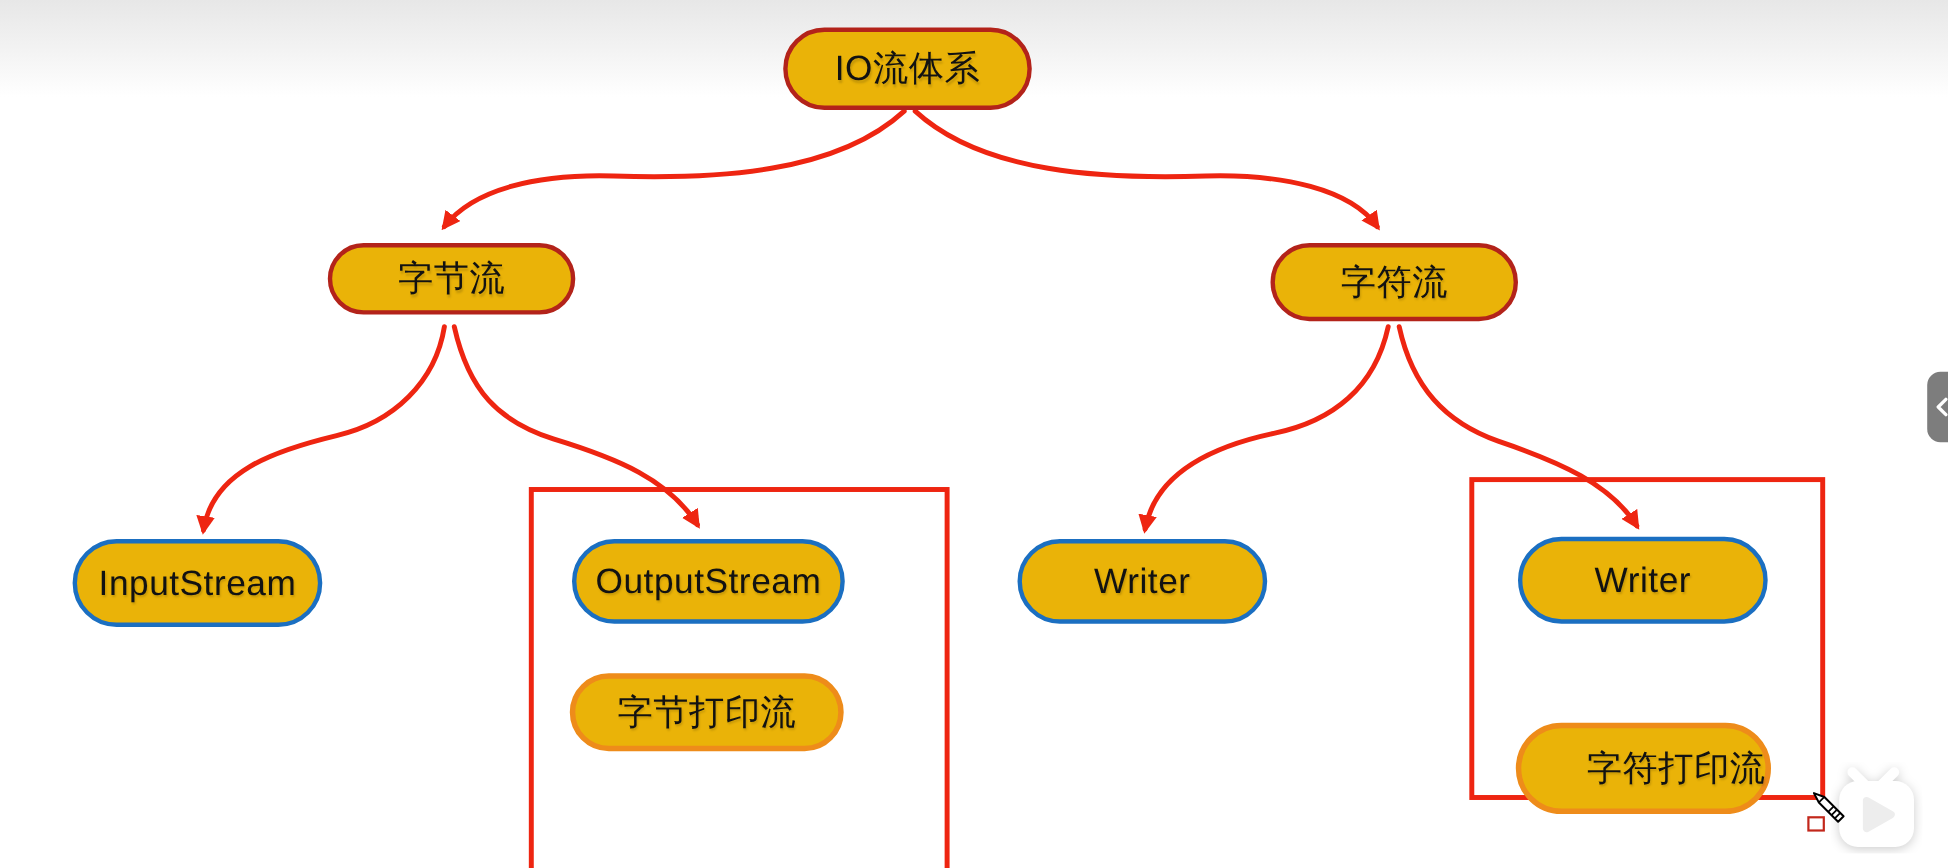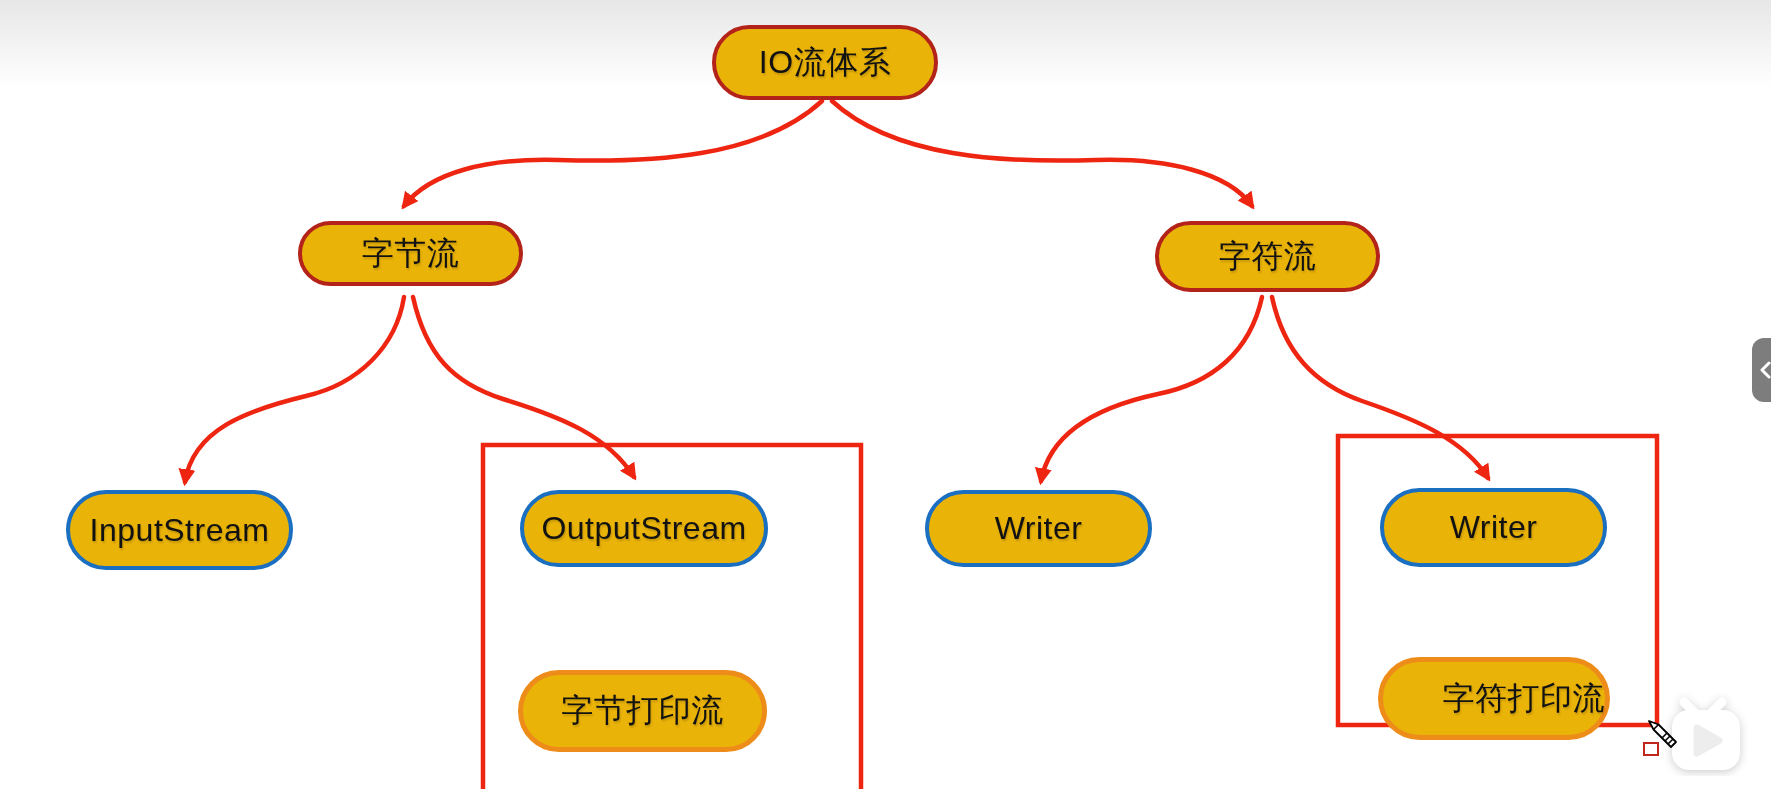--- a/index.html
+++ b/index.html
@@ -112,21 +112,21 @@
       </div>
       <div class="node blue" style="left: 520px; top: 490px; width: 248px; height: 77px; align-items: center;">
         <span>OutputStream</span>
       </div>
       <div class="node blue" style="left: 925px; top: 490px; width: 227px; height: 77px;">
         <span>Writer</span>
       </div>
       <div class="node blue" style="left: 1380px; top: 488px; width: 227px; height: 79px;">
         <span>Writer</span>
       </div>
-      <div class="node orange" style="left: 518px; top: 670px; width: 249px; height: 82px;">
+      <div class="node orange" style="left: 518px; top: 612px; width: 249px; height: 71px;">
         <span>字节打印流</span>
       </div>
       <div class="node orange" style="left: 1378px; top: 657px; width: 232px; height: 83px; justify-content: flex-end;">
         <span>字符打印流</span>
       </div>
     </div>
 
   <div id="side-handle">
     <svg width="24" height="24" viewBox="0 0 24 24">
       <polyline points="13,5 6,12 13,19" fill="none" stroke="#ffffff" stroke-width="3" stroke-linecap="round" stroke-linejoin="round"></polyline>

